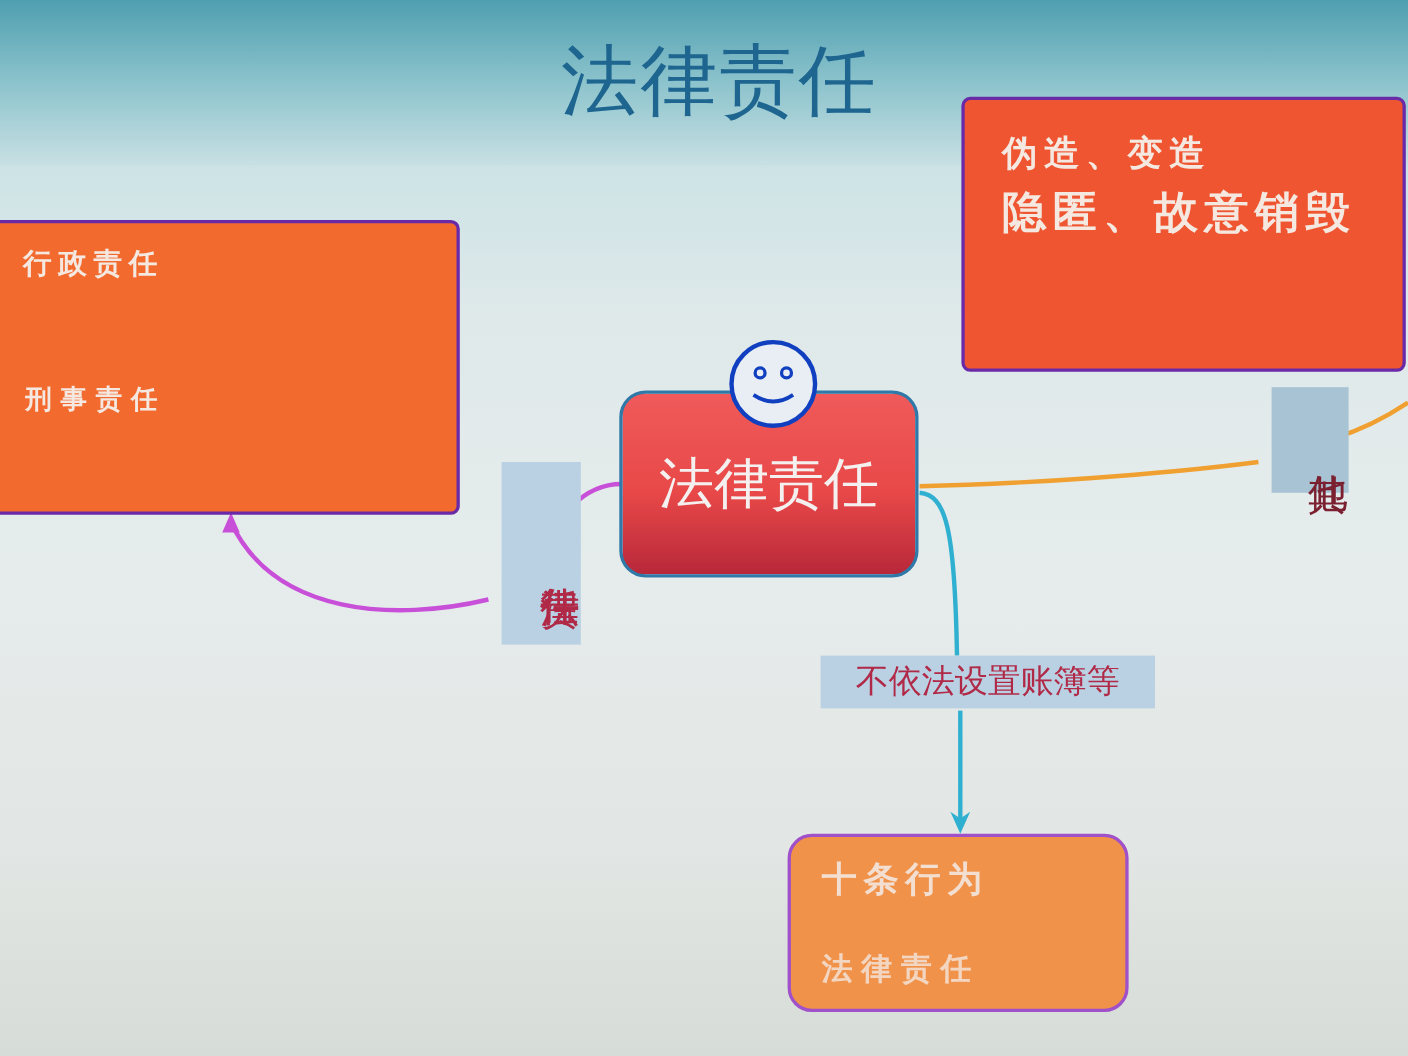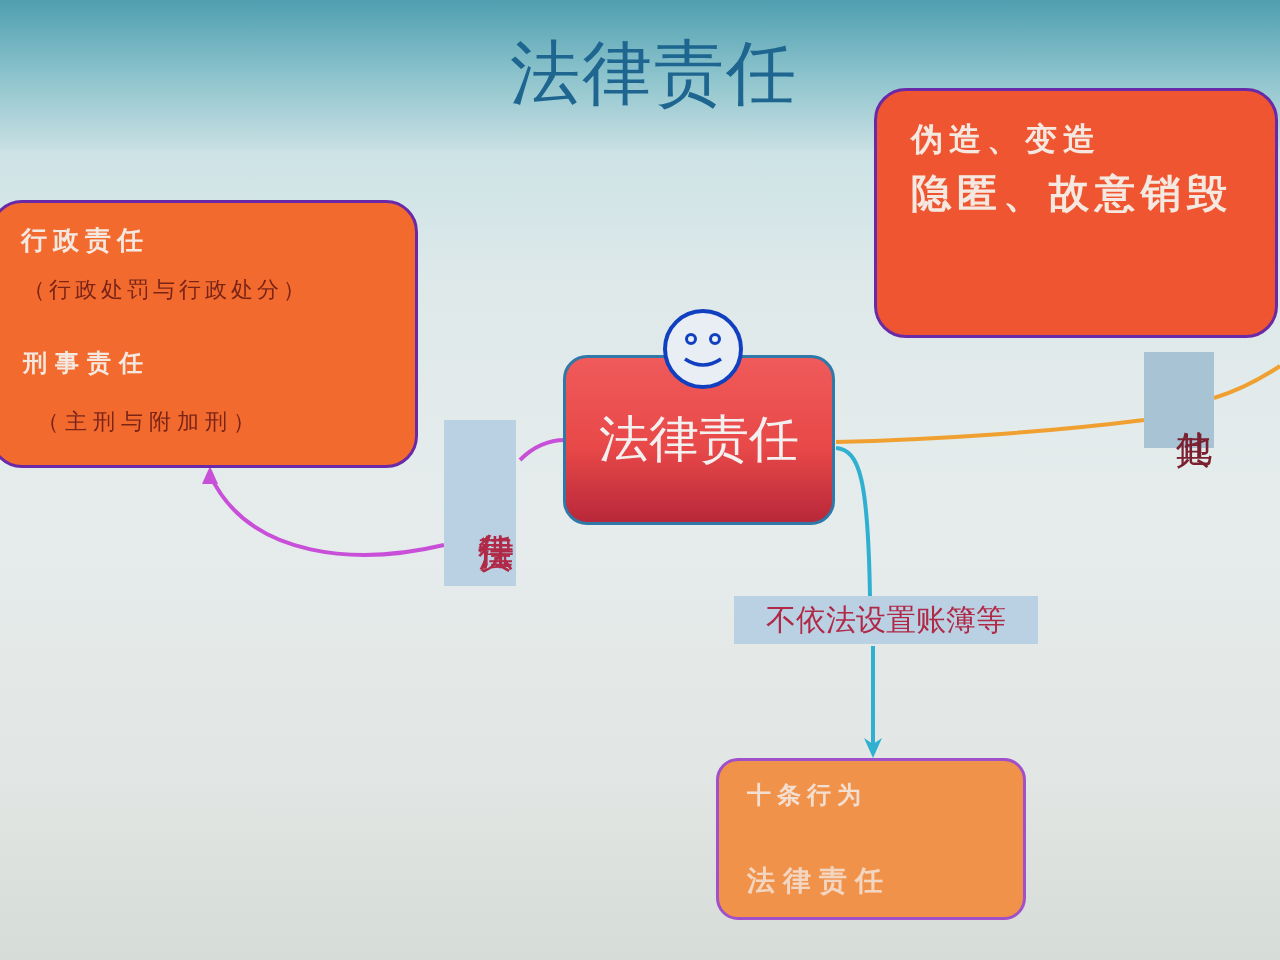--- a/index.html
+++ b/index.html
@@ -10,21 +10,21 @@
   }
   .top-band {
     position:absolute; left:0; top:0; width:1280px; height:150px;
     background: linear-gradient(180deg, #4f9fb0 0%, #8cc3cc 50%, #c8e0e3 100%);
   }
   .title {
     position:absolute; left:510px; top:38px; font-size:70px; color:#1e6690;
     letter-spacing:2px; white-space:nowrap; line-height:1;
   }
   .box {
-    position:absolute; border:3px solid #6a2aa8; border-radius:32px; box-sizing:border-box;
+    position:absolute; border:3px solid #6a2aa8; border-radius:8px; box-sizing:border-box;
   }
   .box-left { left:-10px; top:200px; width:428px; height:268px; background:#f36a2e; }
   .box-right { left:874px; top:88px; width:404px; height:250px; background:#ef5530; }
   .box-bottom { left:716px; top:758px; width:310px; height:162px; background:#f1924a; border-color:#a050c8; border-radius:22px; }
   .hand {
     position:absolute; white-space:nowrap; line-height:1;
     font-family: "DejaVu Serif", serif; font-weight:bold;
   }
   .hand.light { color:#f4e8e0; }
   .hand.dark { color:#7a2418; font-weight:normal; }
@@ -35,21 +35,21 @@
   }
   .center-label {
     position:absolute; left:0; right:0; top:56px; text-align:center;
     font-size:50px; color:#f5f0f0; line-height:1;
   }
   .smiley {
     position:absolute; left:663px; top:309px; width:80px; height:80px;
     border:4px solid #1040c0; border-radius:50%; box-sizing:border-box; background:#e8eef4;
   }
   .tag {
-    position:absolute; background:#b9d1e3; color:#b02a48;
+    position:absolute; background:#b9d1e3; color:#b02a48;margin-left:12px;
   }
   .tag-vertical {
     left:444px; top:420px; width:72px; height:166px;
     font-size:36px; line-height:40px; text-align:center; padding-top:6px; box-sizing:border-box;
     writing-mode: vertical-rl; 
   }
   .tag-other {
     left:1144px; top:352px; width:70px; height:96px; background:#a8c4d4; color:#7a2030;
     font-size:36px; line-height:40px; text-align:center; writing-mode: vertical-rl; padding-top:6px; box-sizing:border-box;
   }
@@ -74,32 +74,30 @@
   <path d="M836,442 C930,440 1050,432 1144,420" stroke="#f0a030" stroke-width="4" fill="none"></path>
   <path d="M1214,398 C1240,390 1262,378 1280,366" stroke="#f0a030" stroke-width="4" fill="none"></path>
 
   <path d="M836,448 C860,450 868,480 870,596" stroke="#30b0d0" stroke-width="4" fill="none"></path>
   <path d="M873,646 L873,746" stroke="#30b0d0" stroke-width="4" fill="none"></path>
   <polygon points="873,758 864,738 873,744 882,738" fill="#30b0d0"></polygon>
 </svg>
 
 <div class="box box-left">
   <div class="hand light" style="left:28px; top:24px; font-size:26px; letter-spacing:6px;">行政责任</div>
-  <div class="hand dark" style="left:30px; top:76px; font-size:22px; letter-spacing:4px;">（行政处罚与行政处分）</div>
   <div class="hand light" style="left:30px; top:148px; font-size:24px; letter-spacing:8px;">刑事责任</div>
-  <div class="hand dark" style="left:44px; top:208px; font-size:22px; letter-spacing:6px;">（主刑与附加刑）</div>
 </div>
 
 <div class="box box-right">
   <div class="hand light" style="left:34px; top:32px; font-size:32px; letter-spacing:6px;">伪造、变造</div>
   <div class="hand light" style="left:34px; top:82px; font-size:40px; letter-spacing:6px;">隐匿、故意销毁</div>
 </div>
 
 <div class="box box-bottom">
-  <div class="hand light" style="left:28px; top:22px; font-size:24px; letter-spacing:6px; opacity:0.9;">十条行为</div>
+  <div class="hand light" style="left:28px; top:22px; font-size:32px; letter-spacing:6px; opacity:0.9;">十条行为</div>
   <div class="hand light" style="left:28px; top:106px; font-size:28px; letter-spacing:8px; opacity:0.8;">法律责任</div>
 </div>
 
 <div class="center">
   <div class="center-label">法律责任</div>
 </div>
 
 <div class="smiley">
   <svg width="72" height="72" viewBox="0 0 72 72" style="position:absolute;left:0;top:0;">
     <circle cx="24" cy="26" r="4.5" fill="none" stroke="#1040c0" stroke-width="3"></circle>

